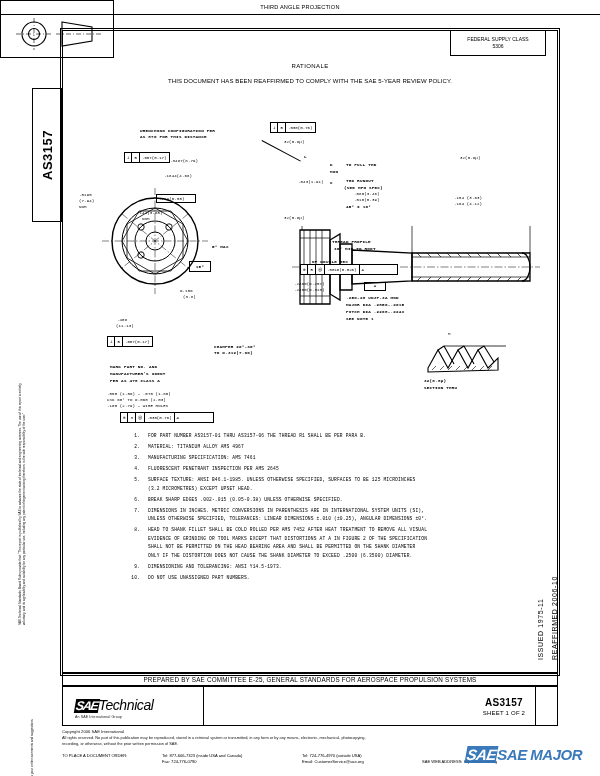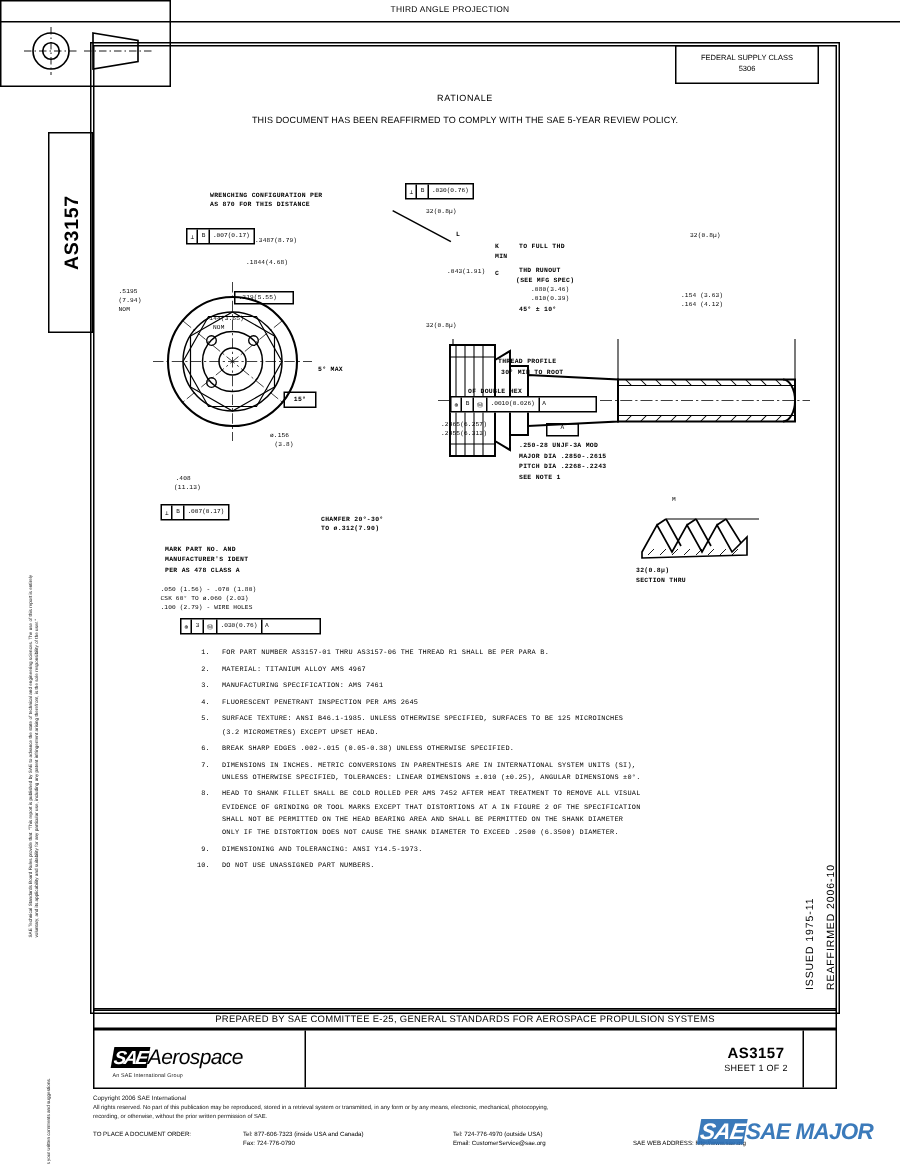--- a/index.html
+++ b/index.html
@@ -401,21 +401,21 @@
     </svg>
   </div>
 
   <div class="bx ctr" id="prep">
     <span class="t">PREPARED BY SAE COMMITTEE E-25, GENERAL STANDARDS FOR AEROSPACE PROPULSION SYSTEMS</span>
   </div>
 
   <div class="bx" id="tb">
     <div id="tb-logo">
       <div class="sae-logo">
-        <span class="sae-mark">SAE</span><span class="sae-aero">Aerospace</span>
+        <span class="sae-mark">SAE</span><span class="sae-aero">Technical</span>
         <div class="sae-sub">An SAE International Group</div>
       </div>
     </div>
     <div id="tb-num">
       <div class="n">AS3157</div>
       <div class="s">SHEET 1 OF 2</div>
     </div>
     <div id="tb-rev"></div>
   </div>
 

